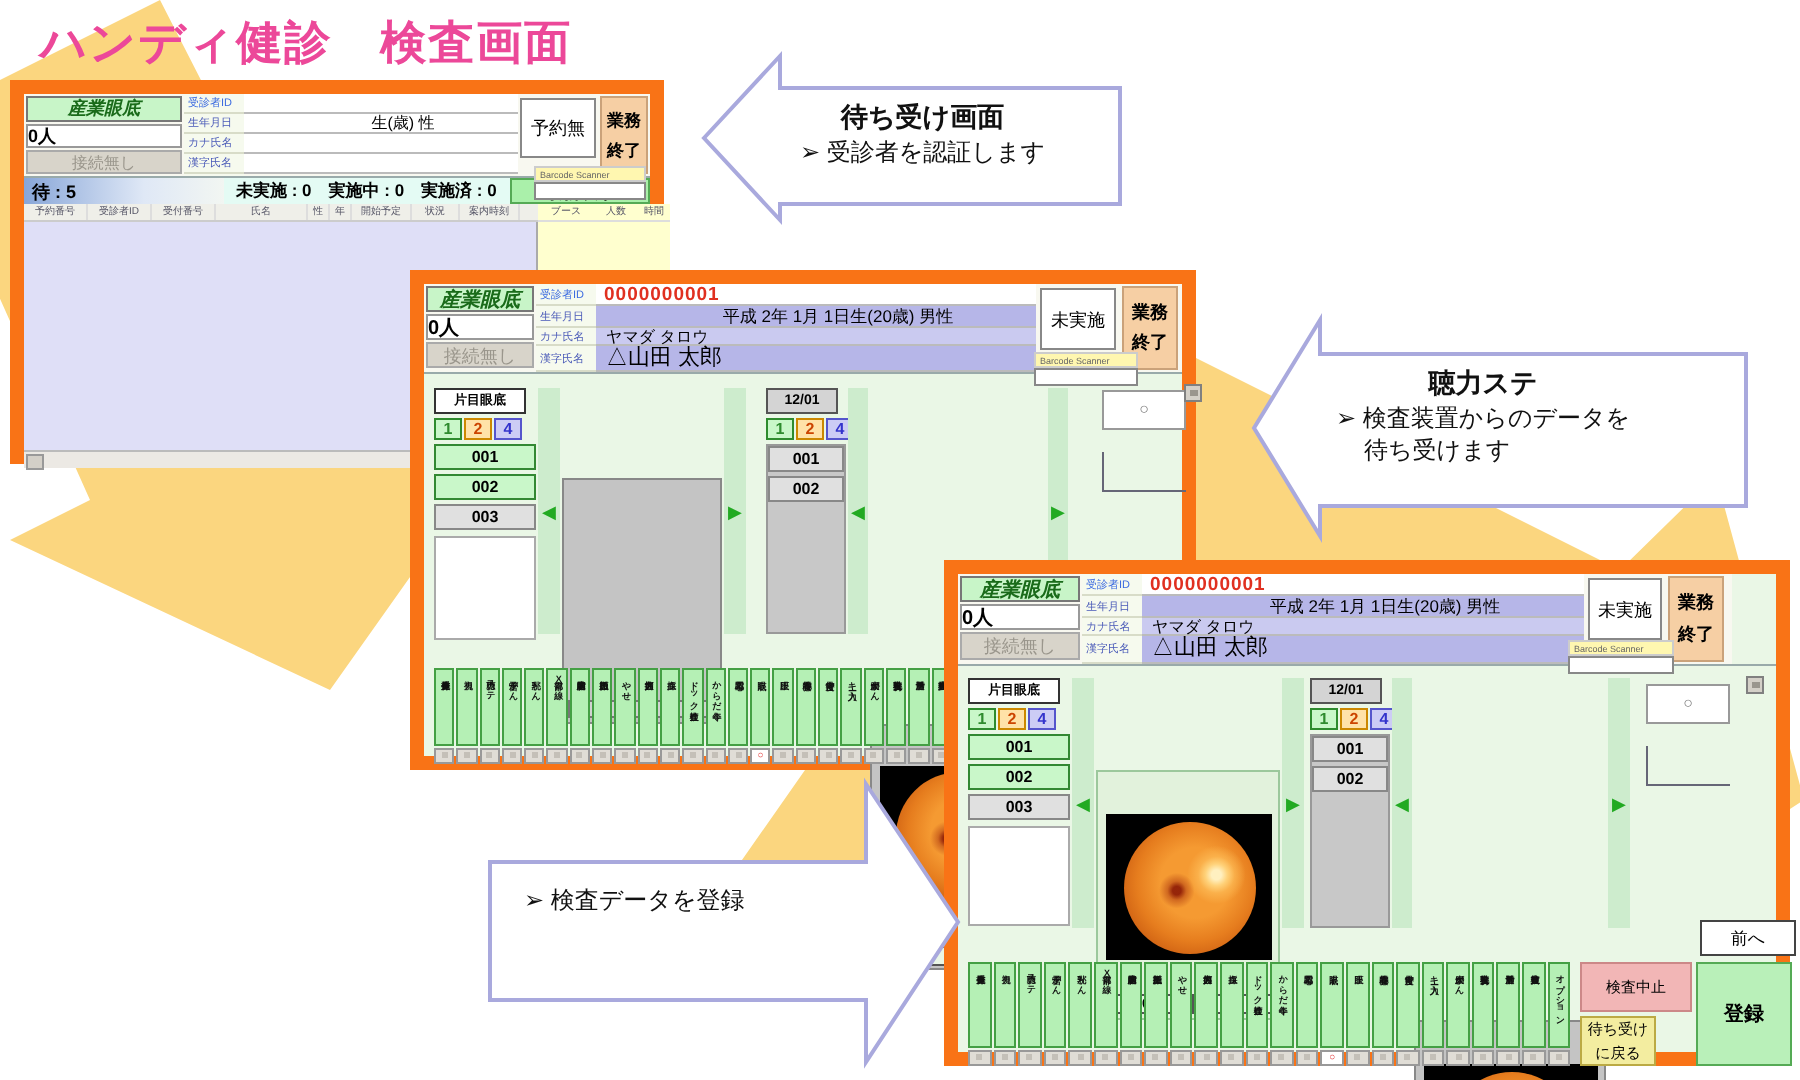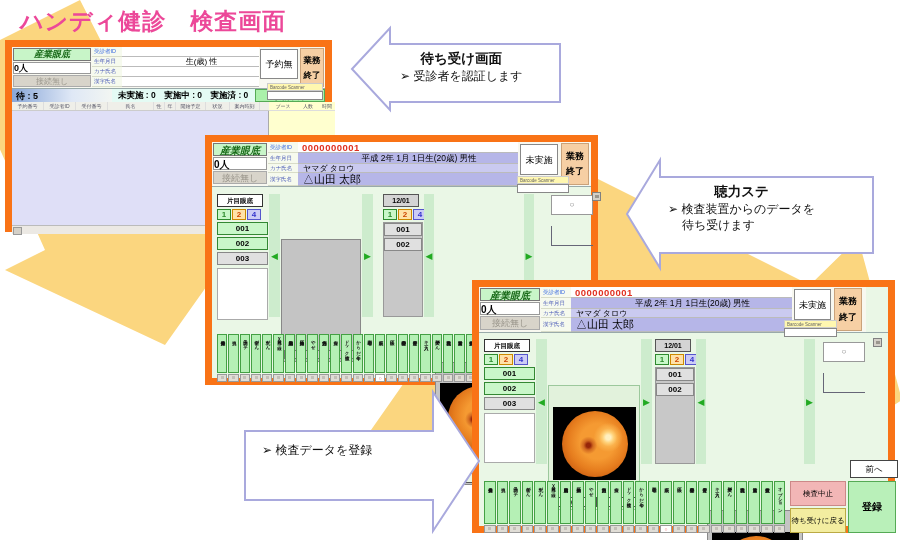--- a/index.html
+++ b/index.html
@@ -721,21 +721,21 @@
 
         <div class="exam-item">
           <div class="exam-item-btn">
             <span class="vtxt">オプション</span>
           </div>
           <div class="exam-item-check"></div>
         </div>
       </div>
 
     <div class="abs pink-btn" style="left:311px; top:194px; width:56px; height:25px;">検査中止</div>
-    <div class="abs yellow-btn" style="left:311px; top:221px; width:56px; height:25px;">待ち受けに戻る</div>
+    <div class="abs yellow-btn" style="left:311px; top:221px; width:38px; height:25px;">待ち受けに戻る</div>
     <div class="abs green-btn" style="left:369px; top:194px; width:48px; height:52px;">登録</div>
   </div>
 
   <svg class="layer callout-shapes">
     <polygon fill="#ffffff" stroke="#a9a9dd" stroke-width="2" points="352,69 390,28 390,44 560,44 560,102 390,102 390,110"></polygon>
     <polygon fill="#ffffff" stroke="#a9a9dd" stroke-width="2" points="627,214 660,160 660,177 873,177 873,253 660,253 660,268"></polygon>
     <polygon fill="#ffffff" stroke="#a9a9dd" stroke-width="2" points="479,461 433,392 433,431 245,431 245,500 433,500 433,531"></polygon>
   </svg>
 
   <div class="callout-text" style="left:400px; top:50px;">

